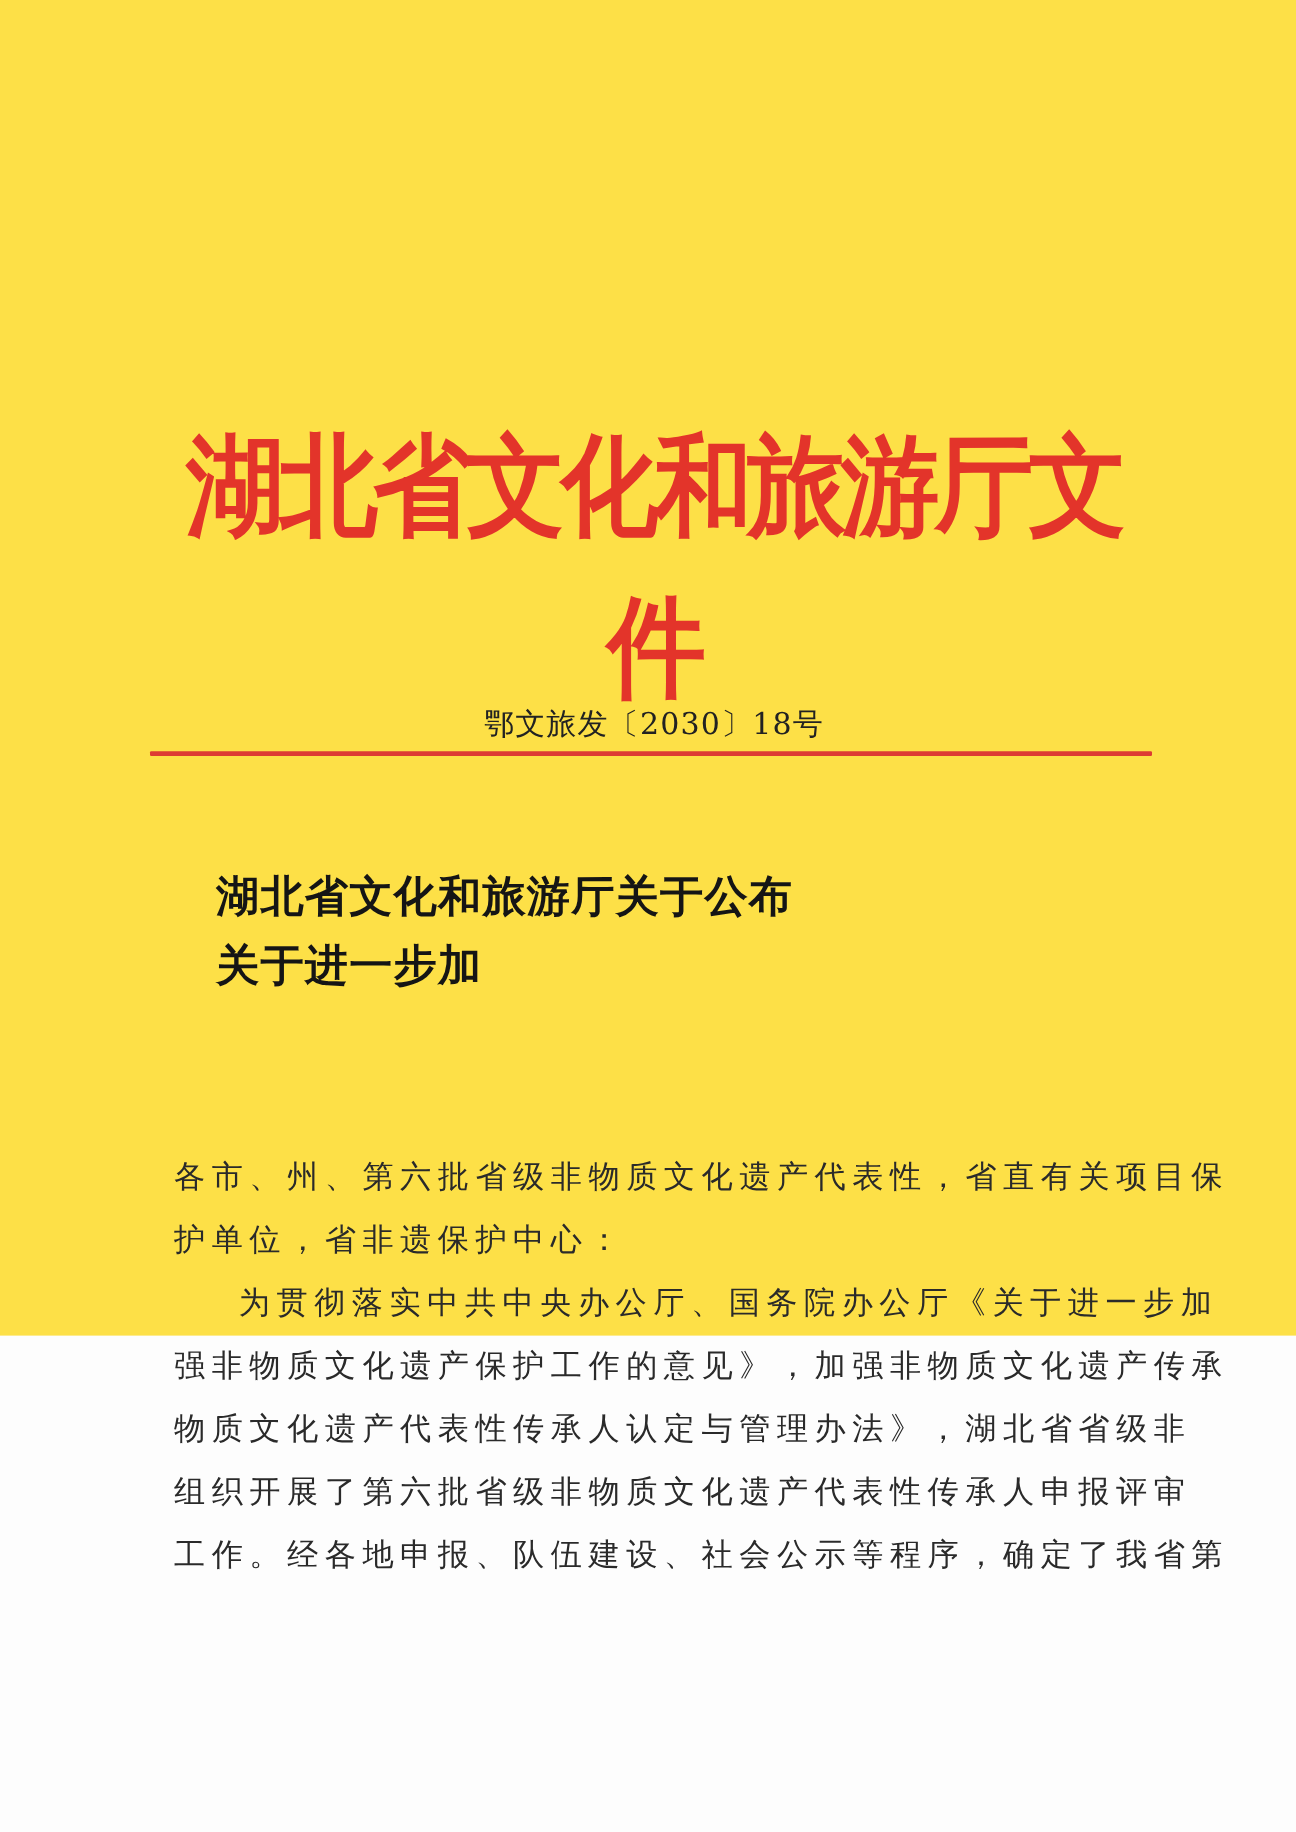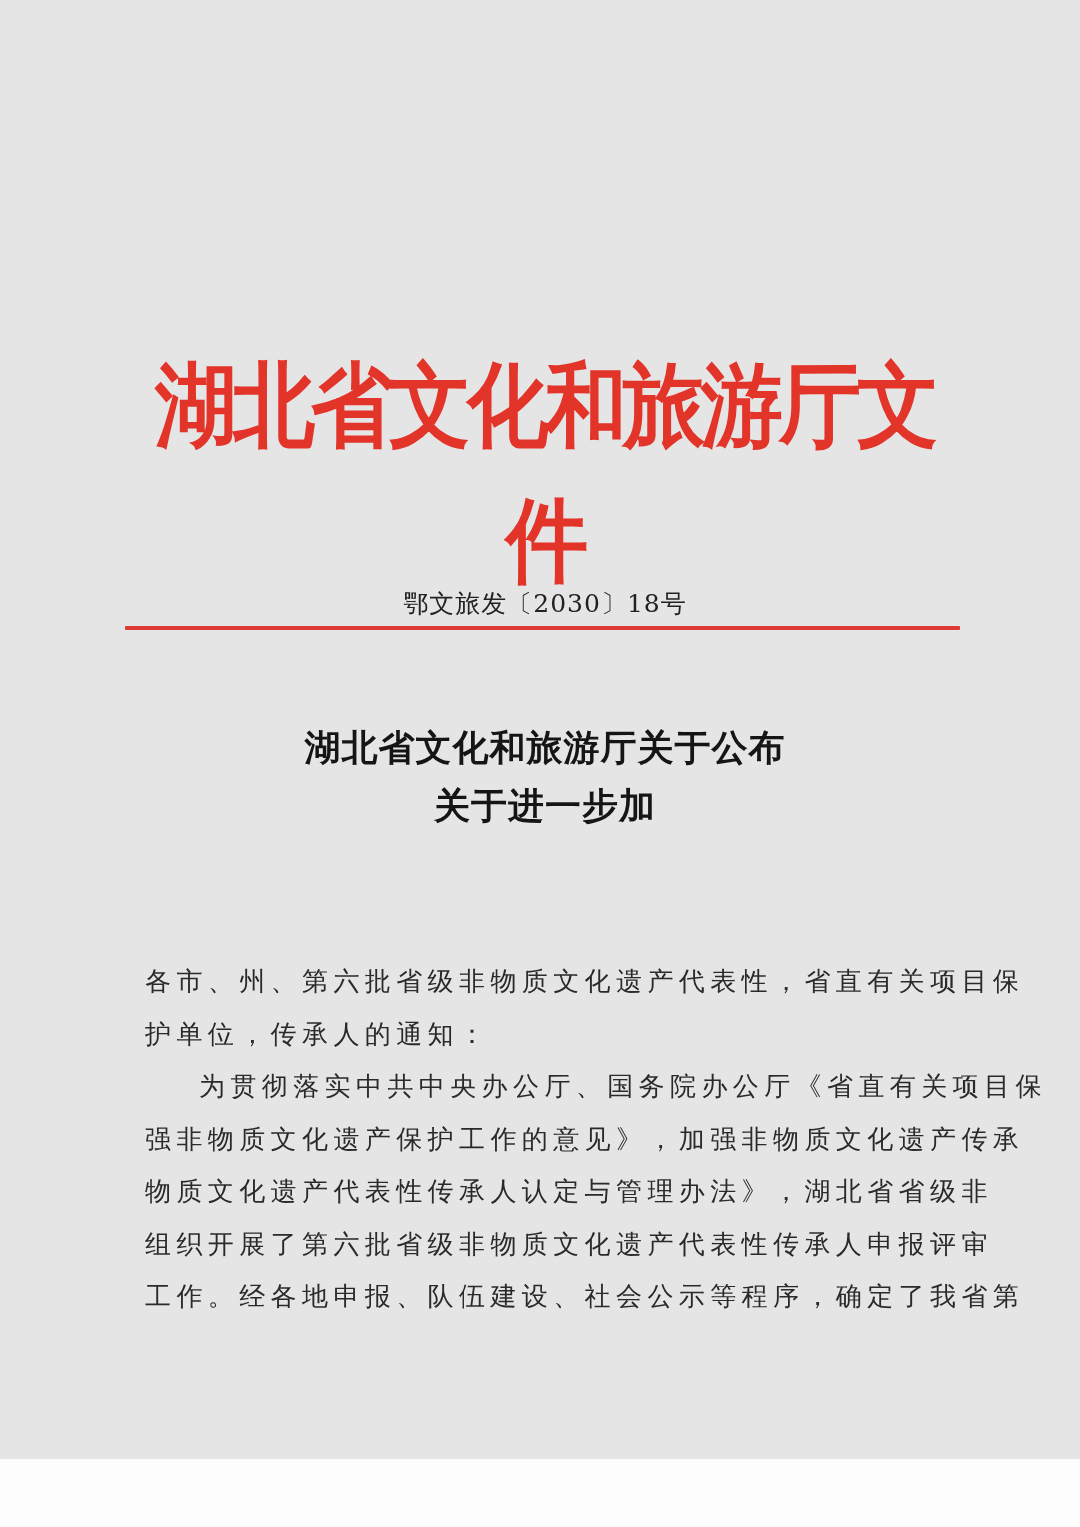--- a/index.html
+++ b/index.html
@@ -11,22 +11,22 @@
       width: 1080px;
       height: 1527px;
       position: relative;
       overflow: hidden;
       background: #fdfdfd;
     }
     .page {
       position: absolute;
       left: 0; top: 0;
       width: 1080px;
-      height: 1459px;
-      background: #e5e5e5;
+      height: 1113px;
+      background: #fde047;
     }
     .masthead {
       position: absolute;
       left: 130px;
       top: 345px;
       width: 830px;
       height: 120px;
       text-align: center;
       font-family: "DejaVu Serif", "Liberation Serif", serif;
       font-weight: bold;
@@ -56,21 +56,21 @@
       width: 835px;
       height: 4px;
       background: #dd3b33;
       border-radius: 1px;
     }
     .title {
       position: absolute;
       left: 180px;
       top: 718px;
       width: 730px;
-      text-align: center;
+      text-align: left;
       font-family: "DejaVu Serif", "Liberation Serif", serif;
       font-weight: bold;
       font-size: 36px;
       line-height: 58px;
       color: #151515;
       letter-spacing: 1px;
     }
     .title div { white-space: nowrap; }
     .body-text {
       position: absolute;
@@ -100,21 +100,21 @@
 
   <div class="red-rule"></div>
 
   <div class="title">
     <div>湖北省文化和旅游厅关于公布</div>
     <div>关于进一步加</div>
   </div>
 
   <div class="body-text">
     <div class="line">各市、州、第六批省级非物质文化遗产代表性，省直有关项目保</div>
-    <div class="line">护单位，传承人的通知：</div>
-    <div class="line indent">为贯彻落实中共中央办公厅、国务院办公厅《省直有关项目保</div>
+    <div class="line">护单位，省非遗保护中心：</div>
+    <div class="line indent">为贯彻落实中共中央办公厅、国务院办公厅《关于进一步加</div>
     <div class="line">强非物质文化遗产保护工作的意见》，加强非物质文化遗产传承</div>
     <div class="line">物质文化遗产代表性传承人认定与管理办法》，湖北省省级非</div>
     <div class="line">组织开展了第六批省级非物质文化遗产代表性传承人申报评审</div>
     <div class="line">工作。经各地申报、队伍建设、社会公示等程序，确定了我省第</div>
   </div>
 
 </div>
 
 </body></html>

